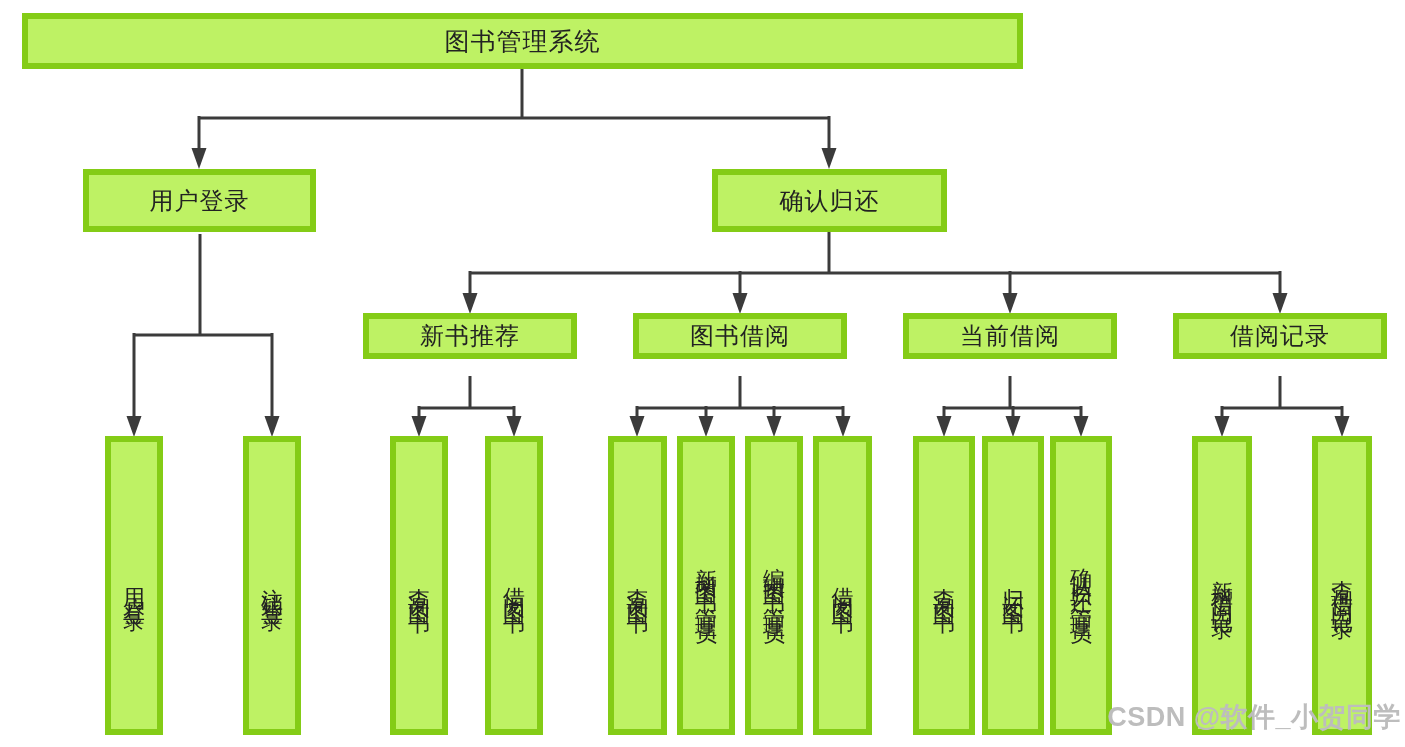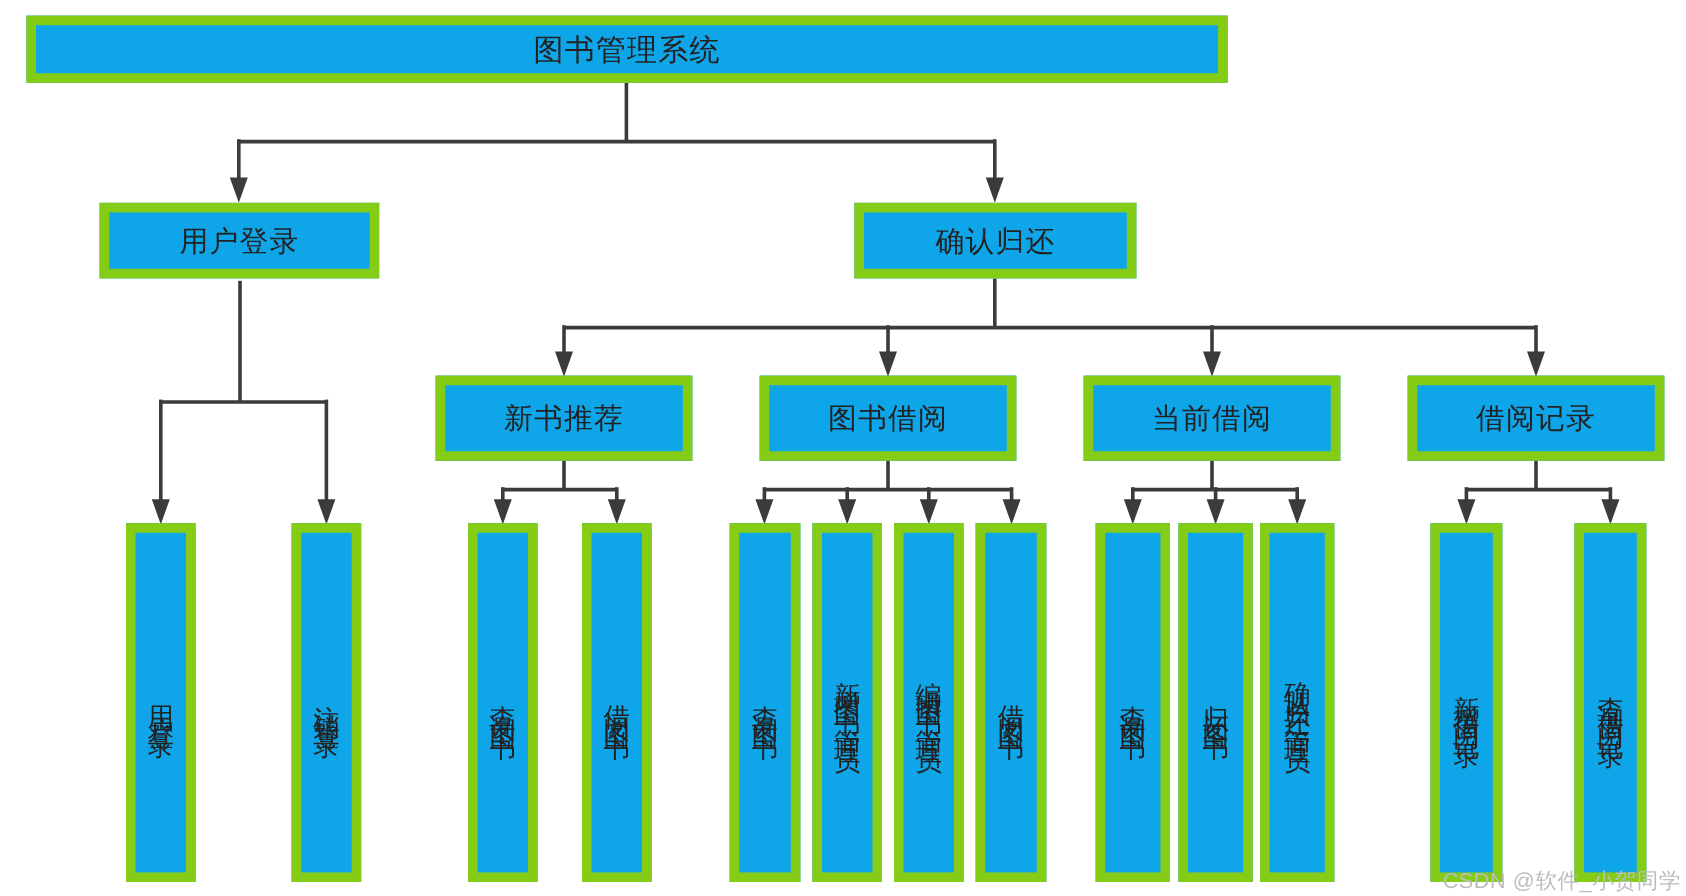--- a/index.html
+++ b/index.html
@@ -14,59 +14,60 @@
   }
   .connector-svg {
     position: absolute;
     left: 0; top: 0;
     width: 1405px; height: 747px;
     z-index: 1;
   }
   .node {
     position: absolute;
     box-sizing: border-box;
-    background: #0ea5e9;
-    border: 8px solid #84cc16;
+    background: #bef264;
+    border: 6px solid #84cc16;
     display: flex;
     align-items: center;
     justify-content: center;
     z-index: 2;
     text-align: center;
   }
   .node-root {
     left: 22px; top: 13px; width: 1001px; height: 56px;
     font-size: 25px; letter-spacing: 1px;
   }
   .lvl2 { top: 169px; height: 63px; font-size: 24px; letter-spacing: 1px; }
   .n-user-login    { left: 83px;  width: 233px; }
   .n-book-mgmt     { left: 712px; width: 235px; }
-  .lvl3 { top: 313px; height: 71px; font-size: 24px; letter-spacing: 1px; }
+  .lvl3 { top: 313px; height: 46px; font-size: 24px; letter-spacing: 1px; }
   .n-new-book      { left: 363px;  width: 214px; }
   .n-book-borrow   { left: 633px;  width: 214px; }
   .n-cur-borrow    { left: 903px;  width: 214px; }
   .n-borrow-rec    { left: 1173px; width: 214px; }
   .leaf {
     top: 436px; height: 299px;
     font-size: 22px;
   }
   .leaf .vtext {
     writing-mode: vertical-rl;
     text-orientation: mixed;
     letter-spacing: 8px;
     line-height: 1;
     white-space: nowrap;
   }
   .watermark {
     position: absolute;
     right: 4px;
-    bottom: 1px;
+    bottom: 12px;
     z-index: 5;
-    font-size: 18px;
+    font-size: 27px;
     color: #bdbdbd;
     letter-spacing: 0.5px;
+    font-weight: bold;
   }
 </style>
 </head>
 <body>
 
 <div class="canvas">
 
   <svg class="connector-svg" viewBox="0 0 1405 747" xmlns="http://www.w3.org/2000/svg">
     <g stroke="#3b3b3b" stroke-width="3" fill="none">
 

